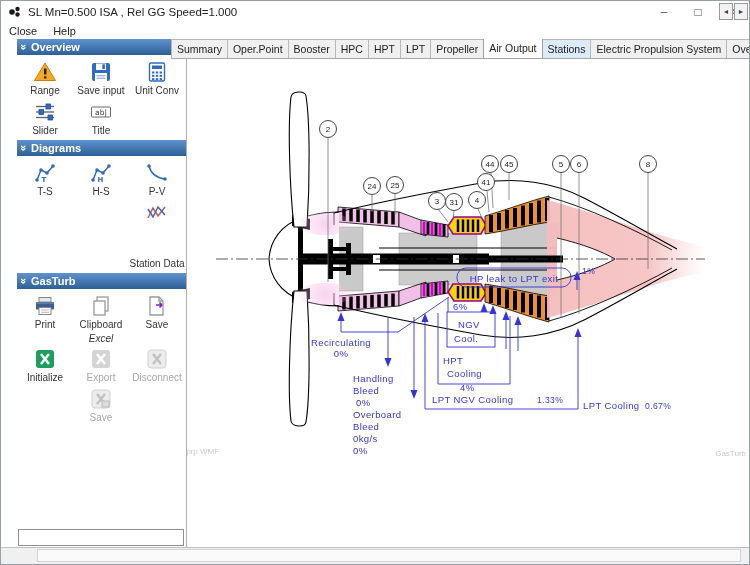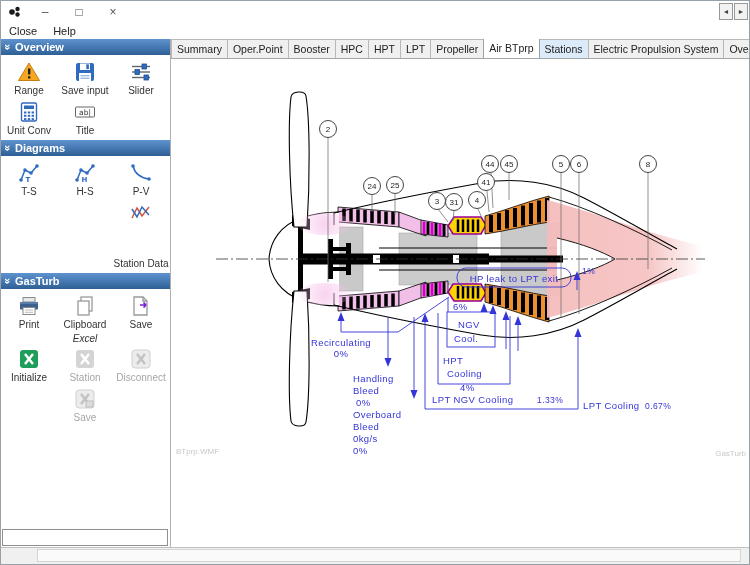--- a/index.html
+++ b/index.html
@@ -11,21 +11,21 @@
   
   .titlebar{position:absolute;left:0;top:0;right:0;height:22px;background:#fff;
     display:flex;align-items:center;border-bottom:1px solid #e8e8e8;}
   .titlebar .appicon{width:14px;height:14px;margin:0 6px 0 7px;}
   .titlebar .title{font-size:11.5px;color:#222;flex:1;}
   .winbtn{width:34px;height:21px;text-align:center;line-height:21px;font-size:12px;color:#555;cursor:default;}
   
   .menubar{position:absolute;left:0;top:22px;right:0;height:16px;background:#fff;display:flex;align-items:center;}
   .menuitem{font-size:11px;color:#222;padding:0 8px;}
   
-  .sidebar{position:absolute;left:0;top:38px;bottom:17px;width:170px;background:#fff;
+  .sidebar{position:absolute;left:16px;top:38px;bottom:17px;width:170px;background:#fff;
     border-right:1px solid #b0b0b0;z-index:3;box-sizing:border-box;}
   .panelheader{height:16px;line-height:16px;background:linear-gradient(#5f93cf,#2e6096);
     color:#fff;font-size:11px;font-weight:bold;display:flex;align-items:center;}
   .panelheader .chev{display:inline-block;transform:rotate(90deg);width:14px;text-align:center;font-weight:bold;font-size:11px;}
   .panelgrid{display:grid;grid-template-columns:56px 56px 56px;justify-items:center;padding:3px 0 2px 0;}
   .sbitem{display:flex;flex-direction:column;align-items:center;width:54px;padding:2px 0;cursor:default;}
   .sbitem svg{width:24px;height:24px;display:block;}
   .sbitem .lbl{font-size:10px;color:#333;margin-top:1px;white-space:nowrap;}
   .sbitem.disabled .lbl{color:#a6a6a6;}
   .excelcap{grid-column:2;font-size:10px;color:#333;text-align:center;padding:1px 0;font-style:italic;}
@@ -59,20 +59,21 @@
 </style>
 </head>
 <body>
 
 <div class="titlebar">
   <svg class="appicon" viewBox="0 0 14 14">
     <circle cx="4" cy="7" r="2.8" fill="#1a1a1a"></circle>
     <circle cx="9.5" cy="4" r="2.2" fill="#1a1a1a"></circle>
     <circle cx="9.5" cy="9.5" r="2.2" fill="#1a1a1a"></circle>
   </svg>
+  <span class="title">SL Mn=0.500 ISA ,  Rel GG Speed=1.000</span>
   <span class="winbtn">–</span>
   <span class="winbtn">□</span>
   <span class="winbtn">×</span>
 </div>
 
 <div class="menubar">
   <span class="menuitem">Close</span>
   <span class="menuitem">Help</span>
 </div>
 
@@ -94,35 +95,20 @@
     <div class="sbitem">
       <svg viewBox="0 0 24 24">
         <rect x="3" y="3" width="18" height="18" rx="2" fill="#2F6BBF"></rect>
         <rect x="7" y="3.5" width="10" height="6.5" fill="#fff"></rect>
           <rect x="13.3" y="4.3" width="2.6" height="4.8" fill="#2F6BBF"></rect>
         <rect x="6" y="13" width="12" height="8" fill="#fff"></rect>
         <rect x="7.5" y="15" width="9" height="1.4" fill="#9db9dd"></rect>
           <rect x="7.5" y="17.6" width="9" height="1.4" fill="#9db9dd"></rect>
       </svg>
       <span class="lbl">Save input</span>
-    </div>
-    <div class="sbitem">
-      <svg viewBox="0 0 24 24">
-        <g stroke="#5b6770" stroke-width="1.4">
-            <line x1="3" y1="6.5" x2="21" y2="6.5"></line>
-            <line x1="3" y1="12" x2="21" y2="12"></line>
-            <line x1="3" y1="17.5" x2="21" y2="17.5"></line>
-          </g>
-        <g fill="#2F6BBF" stroke="#1d4e96" stroke-width=".8">
-            <rect x="13" y="4" width="4.4" height="5"></rect>
-            <rect x="6" y="9.5" width="4.4" height="5"></rect>
-            <rect x="15" y="15" width="4.4" height="5"></rect>
-          </g>
-      </svg>
-      <span class="lbl">Slider</span>
     </div>
     <div class="sbitem">
       <svg viewBox="0 0 24 24">
         <rect x="4.5" y="3" width="15" height="18" rx="1.5" fill="#fff" stroke="#2F6BBF" stroke-width="1.4"></rect>
         <rect x="7" y="5.5" width="10" height="3.5" fill="#2F6BBF"></rect>
         <g fill="#2F6BBF">
           <rect x="7" y="11.5" width="2.4" height="2"></rect>
             <rect x="10.8" y="11.5" width="2.4" height="2"></rect>
             <rect x="14.6" y="11.5" width="2.4" height="2"></rect>
           <rect x="7" y="14.8" width="2.4" height="2"></rect>
@@ -130,20 +116,35 @@
             <rect x="14.6" y="14.8" width="2.4" height="2"></rect>
           <rect x="7" y="18.1" width="2.4" height="2"></rect>
             <rect x="10.8" y="18.1" width="2.4" height="2"></rect>
             <rect x="14.6" y="18.1" width="2.4" height="2"></rect>
         </g>
       </svg>
       <span class="lbl">Unit Conv</span>
     </div>
     <div class="sbitem">
       <svg viewBox="0 0 24 24">
+        <g stroke="#5b6770" stroke-width="1.4">
+            <line x1="3" y1="6.5" x2="21" y2="6.5"></line>
+            <line x1="3" y1="12" x2="21" y2="12"></line>
+            <line x1="3" y1="17.5" x2="21" y2="17.5"></line>
+          </g>
+        <g fill="#2F6BBF" stroke="#1d4e96" stroke-width=".8">
+            <rect x="13" y="4" width="4.4" height="5"></rect>
+            <rect x="6" y="9.5" width="4.4" height="5"></rect>
+            <rect x="15" y="15" width="4.4" height="5"></rect>
+          </g>
+      </svg>
+      <span class="lbl">Slider</span>
+    </div>
+    <div class="sbitem">
+      <svg viewBox="0 0 24 24">
         <rect x="2.5" y="7" width="19" height="10" rx="1" fill="#fff" stroke="#666"></rect>
         <text x="12" y="14.6" font-size="7.5" text-anchor="middle" fill="#333" font-family="DejaVu Sans">ab|</text>
       </svg>
       <span class="lbl">Title</span>
     </div>
   </div>
 
   <div class="panelheader">
     <span class="chev">»</span>
     <span>Diagrams</span>
@@ -229,21 +230,21 @@
         <rect x="3" y="3" width="18" height="18" rx="3" fill="#1E9E5A"></rect>
         <path d="M8 7l8 10M16 7L8 17" stroke="#fff" stroke-width="2.5"></path>
       </svg>
       <span class="lbl">Initialize</span>
     </div>
     <div class="sbitem disabled">
       <svg viewBox="0 0 24 24">
         <rect x="3" y="3" width="18" height="18" rx="3" fill="#d4d4d4"></rect>
         <path d="M8 7l8 10M16 7L8 17" stroke="#fff" stroke-width="2.5"></path>
       </svg>
-      <span class="lbl">Station</span>
+      <span class="lbl">Export</span>
     </div>
     <div class="sbitem disabled">
       <svg viewBox="0 0 24 24">
         <rect x="3" y="3" width="18" height="18" rx="3" fill="#ececec" stroke="#d0d0d0"></rect>
         <path d="M8 7l8 10M16 7L8 17" stroke="#c2c2c2" stroke-width="2.5"></path>
       </svg>
       <span class="lbl">Disconnect</span>
     </div>
     <div class="sbitem disabled col2">
       <svg viewBox="0 0 24 24">
@@ -259,21 +260,21 @@
 </div>
 
 <div class="tabstrip">
   <span class="tab">Summary</span>
   <span class="tab">Oper.Point</span>
   <span class="tab">Booster</span>
   <span class="tab">HPC</span>
   <span class="tab">HPT</span>
   <span class="tab">LPT</span>
   <span class="tab">Propeller</span>
-  <span class="tab active">Air BTprp</span>
+  <span class="tab active">Air Output</span>
   <span class="tab tinted">Stations</span>
   <span class="tab">Electric Propulsion System</span>
   <span class="tab">Ove</span>
 </div>
 <div class="tabscroll">
   <span class="sb">◄</span>
   <span class="sb">►</span>
 </div>
 
 <svg class="diagram-svg" viewBox="0 0 750 565">

